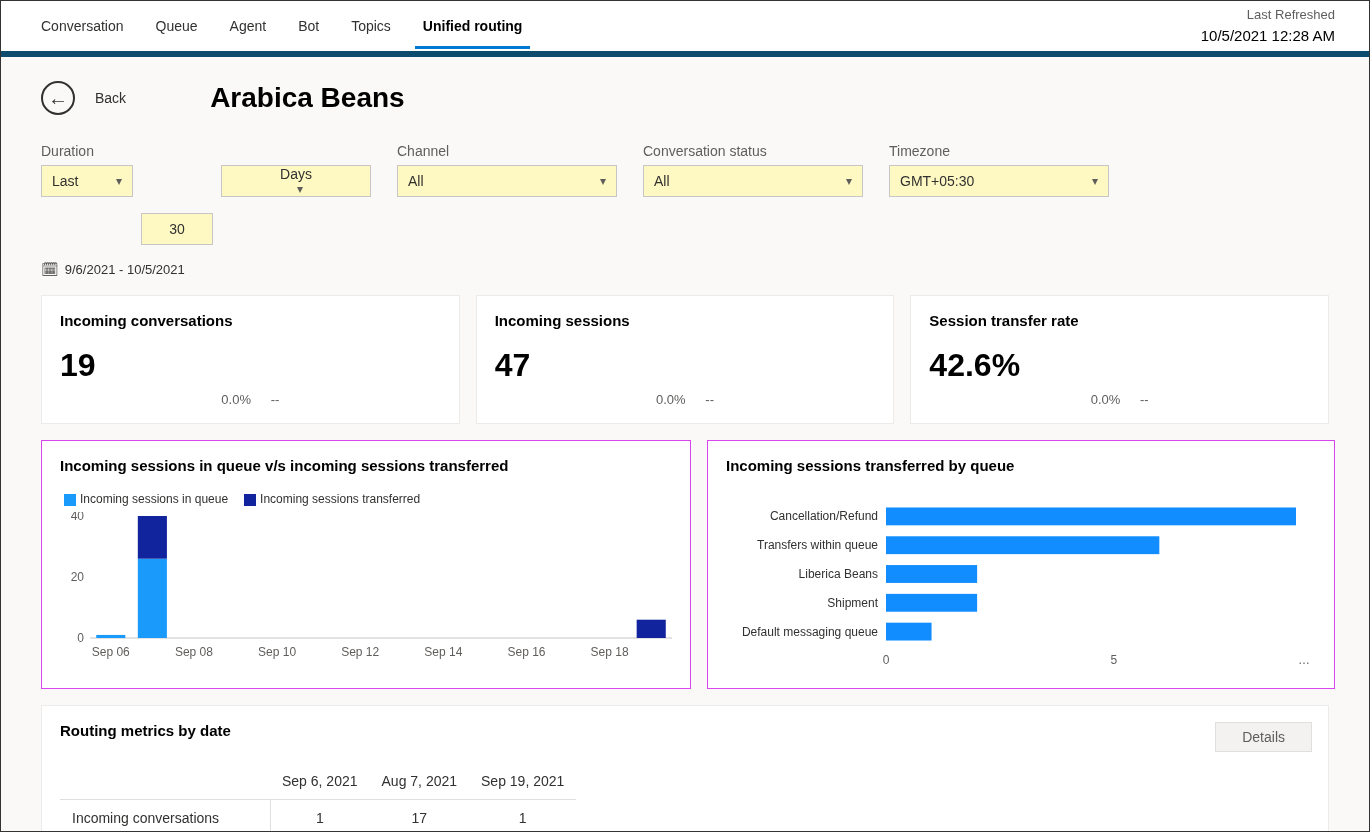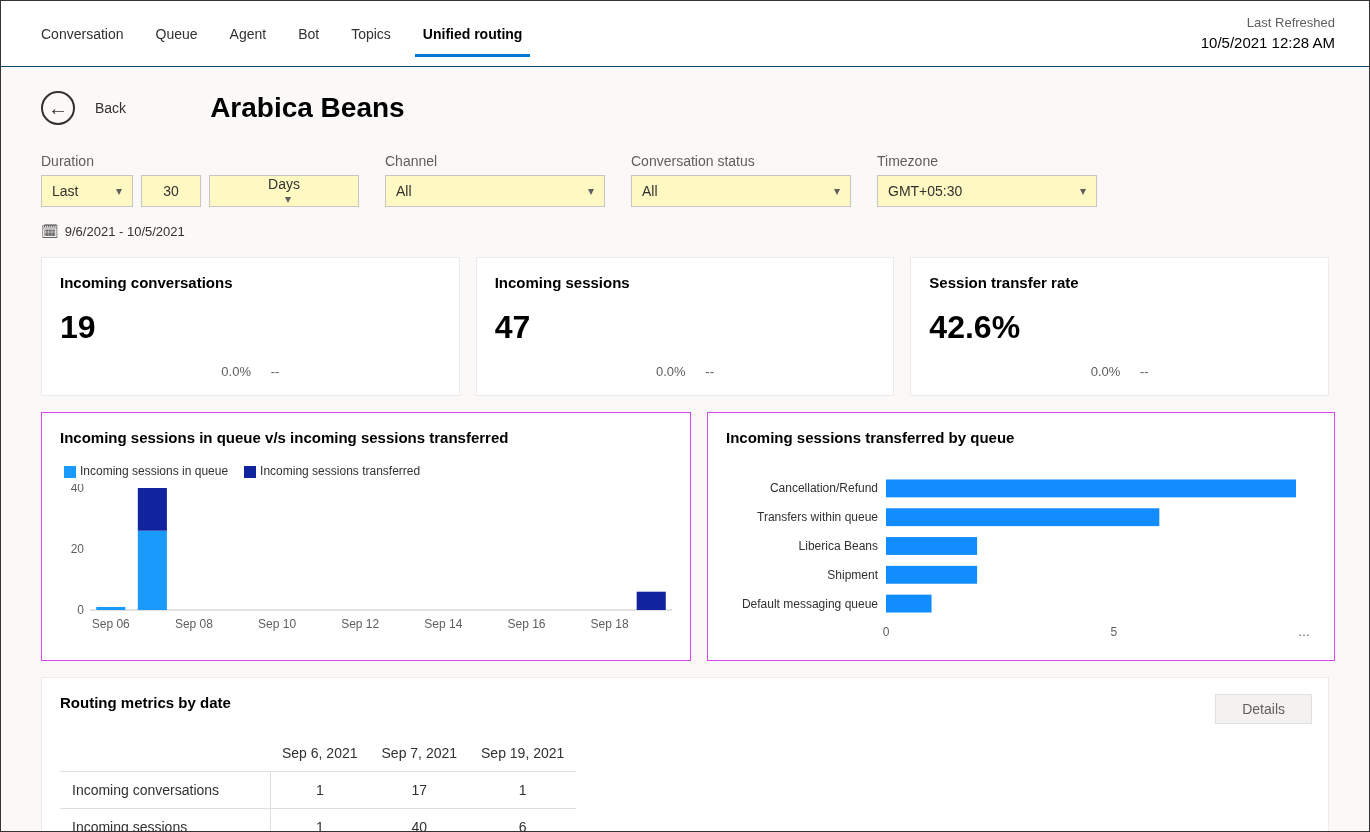--- a/index.html
+++ b/index.html
@@ -12,22 +12,22 @@
     width: 1370px;
     height: 832px;
     overflow: hidden;
     position: relative;
   }
   
   .tabbar {
     display: flex;
     align-items: center;
     padding: 0 24px;
-    border-bottom: 1px solid #0c4a6e;
-    height: 66px;
+    border-bottom: 6px solid #0c4a6e;
+    height: 56px;
   }
   .tab {
     padding: 14px 16px;
     color: #323130;
     cursor: pointer;
     position: relative;
   }
   .tab.active {
     color: #000;
     font-weight: 600;
@@ -82,37 +82,37 @@
     height:32px;
     display:flex;
     align-items:center;
     justify-content:space-between;
     padding: 0 10px;
     font-size:14px;
     color:#323130;
     cursor:pointer;
   }
   .sel.w60 { width:92px;}
-  .sel.w48 { width:60px; justify-content:center;}
+  .sel.w48 { width:72px; justify-content:center;margin-top:48px;}
   .sel.w130 { width:150px;flex-direction:column;}
   .sel.w200 { width:220px;}
   .chev { font-size:12px; color:#605e5c; margin-left:8px;}
   .date-range { font-size:13px; color:#323130; margin-top:10px; display:flex; align-items:center; gap:6px;}
   .cal-icon { font-size:14px;}
   
   .kpirow { display:flex; gap:16px; margin-top: 18px;}
   .card {
     background:#fff;
     border:1px solid #edebe9;
     padding: 16px 18px;
     flex:1;
   }
   .card-title { font-size:15px; font-weight:600; color:#000; margin-bottom: 18px;}
   .kpi-val { font-size:32px; font-weight:600; color:#000;}
-  .kpi-sub { text-align:center; font-size:13px; color:#605e5c; margin-top:18px;}
+  .kpi-sub { text-align:center; font-size:13px; color:#605e5c; margin-top:8px;}
   .kpi-sub span { margin: 0 8px;}
   
   .chartrow { display:flex; gap:16px; margin-top:16px;}
   .chartcard { background:#fff; border:1px solid #d946ef; padding:16px 18px;}
   .chartcard.left { flex: 0 0 648px;}
   .chartcard.right { flex:1;}
   .legend { display:flex; gap:16px; font-size:12px; margin: 12px 0 6px 4px;}
   .legend .sw { width:12px; height:12px; display:inline-block; margin-right:4px; vertical-align:middle;}
   .sw.light { background:#1a9bfc;}
   .sw.dark { background:#12239e;}
@@ -283,21 +283,21 @@
   </div>
 
   <div class="tablecard">
     <div class="card-title">Routing metrics by date</div>
     <div class="details-btn">Details</div>
     <table>
       <thead>
         <tr>
           <th></th>
           <th>Sep 6, 2021</th>
-          <th>Sep 7, 2021</th>
+          <th>Aug 7, 2021</th>
           <th>Sep 19, 2021</th>
         </tr>
       </thead>
       <tbody id="metrics-body">
           <tr>
             <td>Incoming conversations</td>
             <td>1</td>
             <td>17</td>
             <td>1</td>
           </tr>

